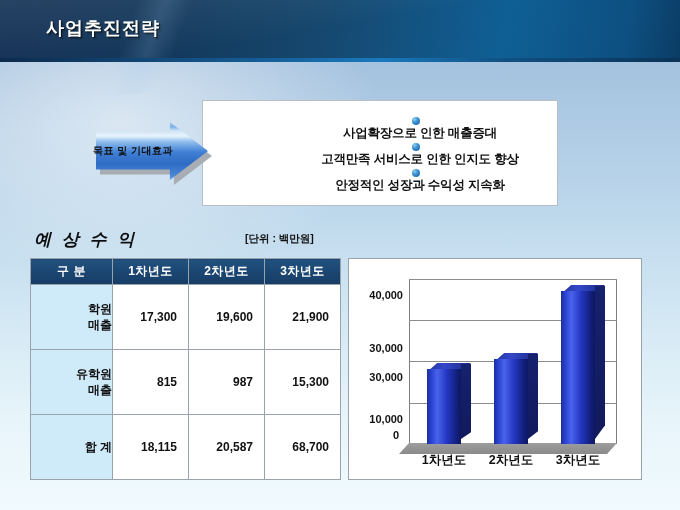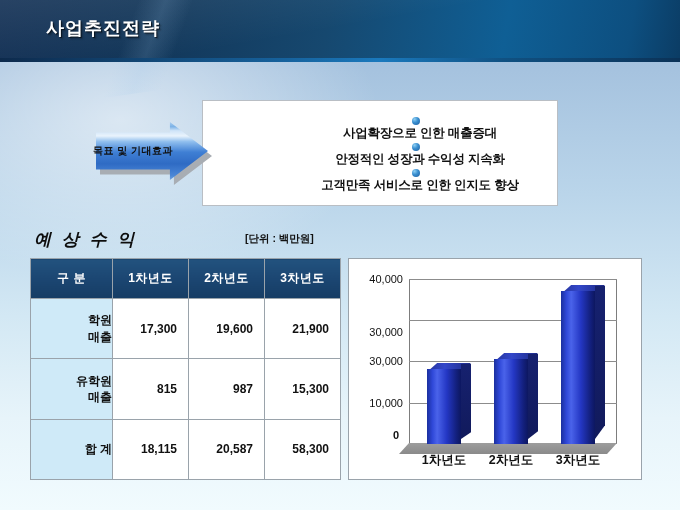--- a/index.html
+++ b/index.html
@@ -99,21 +99,21 @@
   #table{
     position:absolute; left:30px; top:258px; width:310px; height:222px;
     border-collapse:collapse; table-layout:fixed;
     border:1px solid #9aa3ab;
   }
   #table th, #table td{
     border:1px solid #9aa3ab;
     font-size:12px; font-weight:bold;
   }
   #table thead th{
-    height:40px;
+    height:26px;
     background:linear-gradient(180deg,#22527e 0%, #1b4672 50%, #163c64 100%);
     color:#ffffff; text-align:center; letter-spacing:.5px;margin-top:35px;
   }
   #table tbody td{ height:60px; background:#ffffff; color:#111111; }
   #table tbody td.rowhead{
     background:#cfeaf8; color:#111111; text-align:right; line-height:1.35;
   }
   #table tbody td.num{ text-align:right; padding-right:11px; color:#111111; }
   .col-a{ width:82px; } .col-b{ width:76px; }
 
@@ -127,21 +127,21 @@
   }
   .wall{
     position:absolute; left:0; top:0; width:100%; height:100%;
     background:#ffffff; border:1px solid #7d7d7d; border-bottom:none;
   }
   .gridline{
     position:absolute; left:0; width:100%; height:1px; background:#8c8c8c;
   }
   .ylabel{
     position:absolute; right:100%; margin-right:6px; transform:translateY(-50%);
-    font-size:11px; font-weight:normal; color:#111111; white-space:nowrap;
+    font-size:11px; font-weight:bold; color:#111111; white-space:nowrap;margin-top:16px;
   }
   #floor{
     position:absolute; left:-10px; bottom:-10px; width:218px; height:11px;
     background:linear-gradient(180deg,#9d9d9d 0%, #8a8a8a 100%);
     clip-path:polygon(10px 0%, 100% 0%, 208px 100%, 0% 100%);
   }
   .bar{
     position:absolute; bottom:0; width:34px;
   }
   .bar .face{
@@ -179,25 +179,25 @@
 
   <div id="callout-box"></div>
 
   <div id="bullets">
     <div class="bullet-row">
       <span class="bullet-dot"></span>
       <span class="bullet-text">사업확장으로 인한 매출증대</span>
     </div>
     <div class="bullet-row">
       <span class="bullet-dot"></span>
-      <span class="bullet-text">안정적인 성장과 수익성 지속화</span>
+      <span class="bullet-text">고객만족 서비스로 인한 인지도 향상</span>
     </div>
     <div class="bullet-row">
       <span class="bullet-dot"></span>
-      <span class="bullet-text">고객만족 서비스로 인한 인지도 향상</span>
+      <span class="bullet-text">안정적인 성장과 수익성 지속화</span>
     </div>
   </div>
 
   <div id="arrow-wrap">
     <div id="arrow-shadow"></div>
     <div id="arrow-outline"></div>
     <div id="arrow"></div>
     <div id="arrow-label">목표 및 기대효과</div>
   </div>
 
@@ -229,21 +229,21 @@
           <div>매출</div>
         </td>
         <td class="num">815</td>
         <td class="num">987</td>
         <td class="num">15,300</td>
       </tr>
       <tr>
         <td class="rowhead">합  계</td>
         <td class="num">18,115</td>
         <td class="num">20,587</td>
-        <td class="num">58,300</td>
+        <td class="num">68,700</td>
       </tr>
     </tbody>
   </table>
 
   <div id="chart-panel">
     <div id="zero-label">0</div>
     <div id="plot">
       <div class="wall"></div>
 
       <div class="gridline" style="top:0px;"></div>

